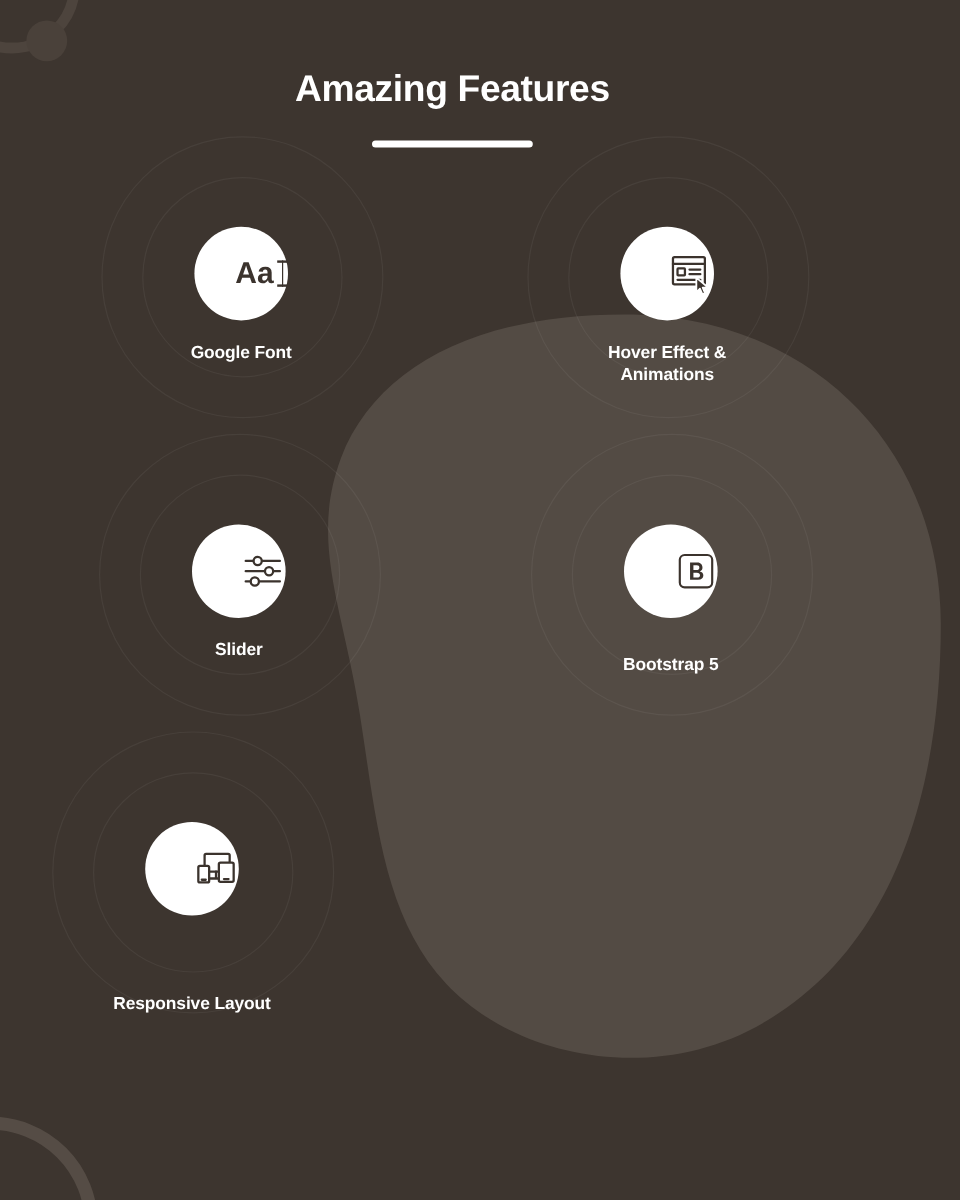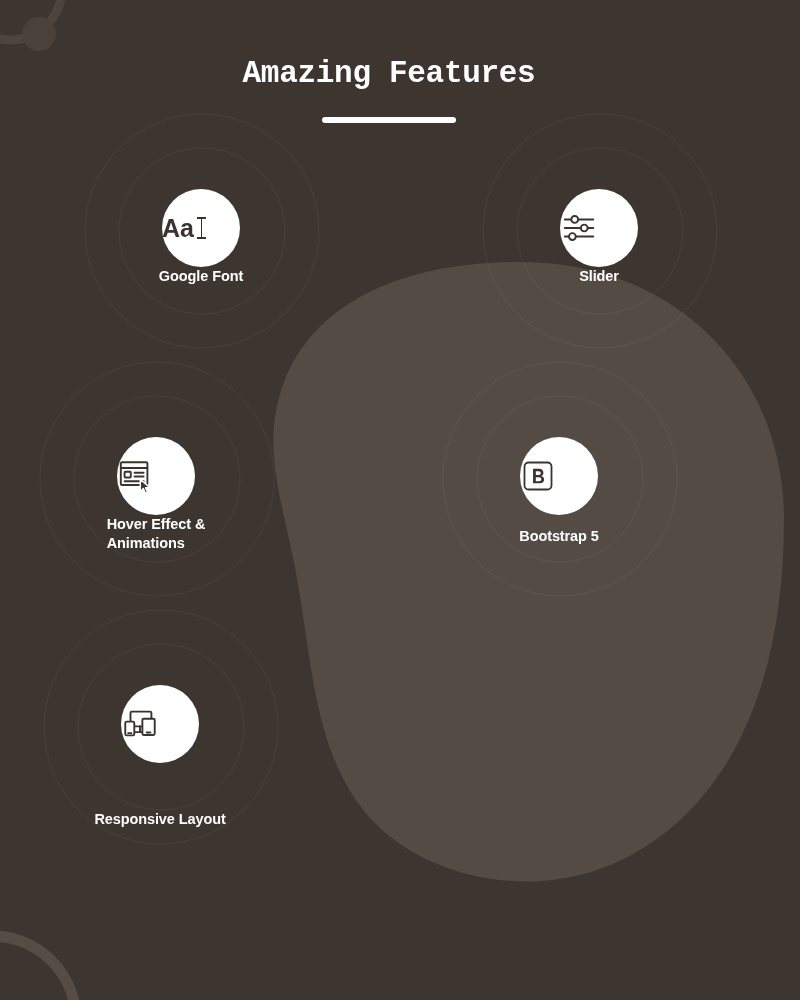--- a/index.html
+++ b/index.html
@@ -14,22 +14,22 @@
     background:#3d352f;
     overflow:hidden;
   }
 
   
   .bg-layer { position:absolute; inset:0; pointer-events:none; }
   .bg-svg { position:absolute; left:0; top:0; width:800px; height:1000px; display:block; }
 
   
   .heading-wrap {
-    position:absolute; left:16px; top:55px; width:746px;
-    text-align:center; z-index:5;font-family:Liberation Mono, monospace;
+    position:absolute; left:4px; top:55px; width:746px;
+    text-align:center; z-index:5;
   }
   .heading-title {
     font-size:31px;
     font-weight:700;
     color:#ffffff;
     letter-spacing:-0.3px;
     line-height:1.25;
   }
   .heading-rule {
     width:134px; height:6px;
@@ -79,21 +79,21 @@
     transform:translate(-50%,-50%);
   }
   .ring.outer { width:235px; height:235px; }
   .ring.inner { width:167px; height:167px; }
 
   .icon-circle {
     position:relative;
     width:78px; height:78px;
     border-radius:50%;
     background:#ffffff;
-    display:flex; align-items:center; justify-content:flex-start;
+    display:flex; align-items:center; justify-content:flex-end;
     z-index:2;
     box-shadow:0 0 0 0 rgba(0,0,0,0);
   }
   .icon-circle svg { display:block; }
   .icon-aa {
     font-size:25px;
     font-weight:700;
     color:#3b332d;
     letter-spacing:0px;
     font-family:"Liberation Sans", sans-serif;
@@ -110,21 +110,22 @@
   .aa-caret::after {
     content:""; position:absolute; left:0; width:9px; height:1.6px; background:#3b332d;
   }
   .aa-caret::before { top:0; }
   .aa-caret::after  { bottom:0; }
   .aa-caret i {
     position:absolute; left:3.7px; top:0; width:1.6px; height:22px; background:#3b332d;
   }
 
   .feature-label {
-    text-align:left;
+    margin-top:18px;
+    text-align:center;
     color:#ffffff;
     font-size:14.5px;
     font-weight:700;
     line-height:1.32;
     letter-spacing:-0.1px;
     max-width:230px;
     white-space:pre-line;
   }
 </style>
 </head>
@@ -165,45 +166,20 @@
       </div>
       <div class="icon-circle">
         <span class="icon-aa aa-row">
           <span>Aa</span>
             <span class="aa-caret">
               <i></i>
             </span>
         </span>
       </div>
       <div class="feature-label">Google Font</div>
-    </div>
-
-    <div class="feature c-sl">
-      <div class="rings">
-        <div class="ring outer"></div>
-        <div class="ring inner"></div>
-      </div>
-      <div class="icon-circle">
-        <svg width="38" height="38" viewBox="0 0 40 40">
-          <g stroke="#3b332d" stroke-width="2" stroke-linecap="round" fill="none">
-            <line x1="5" y1="11" x2="11.5" y2="11"></line>
-            <circle cx="15.5" cy="11" r="3.6"></circle>
-            <line x1="19.5" y1="11" x2="35" y2="11"></line>
-
-            <line x1="5" y1="20" x2="21.5" y2="20"></line>
-            <circle cx="25.5" cy="20" r="3.6"></circle>
-            <line x1="29.5" y1="20" x2="35" y2="20"></line>
-
-            <line x1="5" y1="29" x2="9" y2="29"></line>
-            <circle cx="13" cy="29" r="3.6"></circle>
-            <line x1="17" y1="29" x2="35" y2="29"></line>
-          </g>
-        </svg>
-      </div>
-      <div class="feature-label">Slider</div>
     </div>
 
     <div class="feature c-hv">
       <div class="rings">
         <div class="ring outer"></div>
         <div class="ring inner"></div>
       </div>
       <div class="icon-circle">
         <svg width="38" height="38" viewBox="0 0 40 40">
           <g fill="none" stroke="#3b332d" stroke-width="2" stroke-linejoin="round" stroke-linecap="round">
@@ -214,20 +190,45 @@
             <line x1="18.5" y1="20.5" x2="28" y2="20.5"></line>
             <line x1="8" y1="25.5" x2="28" y2="25.5"></line>
           </g>
           <path d="M24.5 23.5 L24.5 36.5 L27.7 33.3 L29.9 38.2 L32.2 37.1 L30.1 32.3 L34.6 32.1 Z" fill="#3b332d" stroke="#ffffff" stroke-width="1.6" stroke-linejoin="round"></path>
         </svg>
       </div>
       <div class="feature-label">Hover Effect &amp;
 Animations</div>
     </div>
 
+    <div class="feature c-sl">
+      <div class="rings">
+        <div class="ring outer"></div>
+        <div class="ring inner"></div>
+      </div>
+      <div class="icon-circle">
+        <svg width="38" height="38" viewBox="0 0 40 40">
+          <g stroke="#3b332d" stroke-width="2" stroke-linecap="round" fill="none">
+            <line x1="5" y1="11" x2="11.5" y2="11"></line>
+            <circle cx="15.5" cy="11" r="3.6"></circle>
+            <line x1="19.5" y1="11" x2="35" y2="11"></line>
+
+            <line x1="5" y1="20" x2="21.5" y2="20"></line>
+            <circle cx="25.5" cy="20" r="3.6"></circle>
+            <line x1="29.5" y1="20" x2="35" y2="20"></line>
+
+            <line x1="5" y1="29" x2="9" y2="29"></line>
+            <circle cx="13" cy="29" r="3.6"></circle>
+            <line x1="17" y1="29" x2="35" y2="29"></line>
+          </g>
+        </svg>
+      </div>
+      <div class="feature-label">Slider</div>
+    </div>
+
     <div class="feature c-bs">
       <div class="rings">
         <div class="ring outer"></div>
         <div class="ring inner"></div>
       </div>
       <div class="icon-circle">
         <svg width="36" height="36" viewBox="0 0 40 40">
           <rect x="5" y="5" width="30" height="30" rx="4.5" fill="none" stroke="#3b332d" stroke-width="2"></rect>
           <path d="M14.5 12 L14.5 28 L21.8 28 C25.1 28 26.8 26.4 26.8 23.8 C26.8 21.8 25.6 20.5 23.6 20.2 L23.6 20.0 C25.1 19.6 26.0 18.4 26.0 16.7 C26.0 14.2 24.4 12 21.4 12 Z M17.6 14.6 L20.8 14.6 C22.3 14.6 23.1 15.4 23.1 16.8 C23.1 18.3 22.1 19.0 20.4 19.0 L17.6 19.0 Z M17.6 21.4 L20.8 21.4 C22.7 21.4 23.7 22.2 23.7 23.7 C23.7 25.2 22.8 25.9 20.9 25.9 L17.6 25.9 Z" fill="#3b332d"></path>
         </svg>

